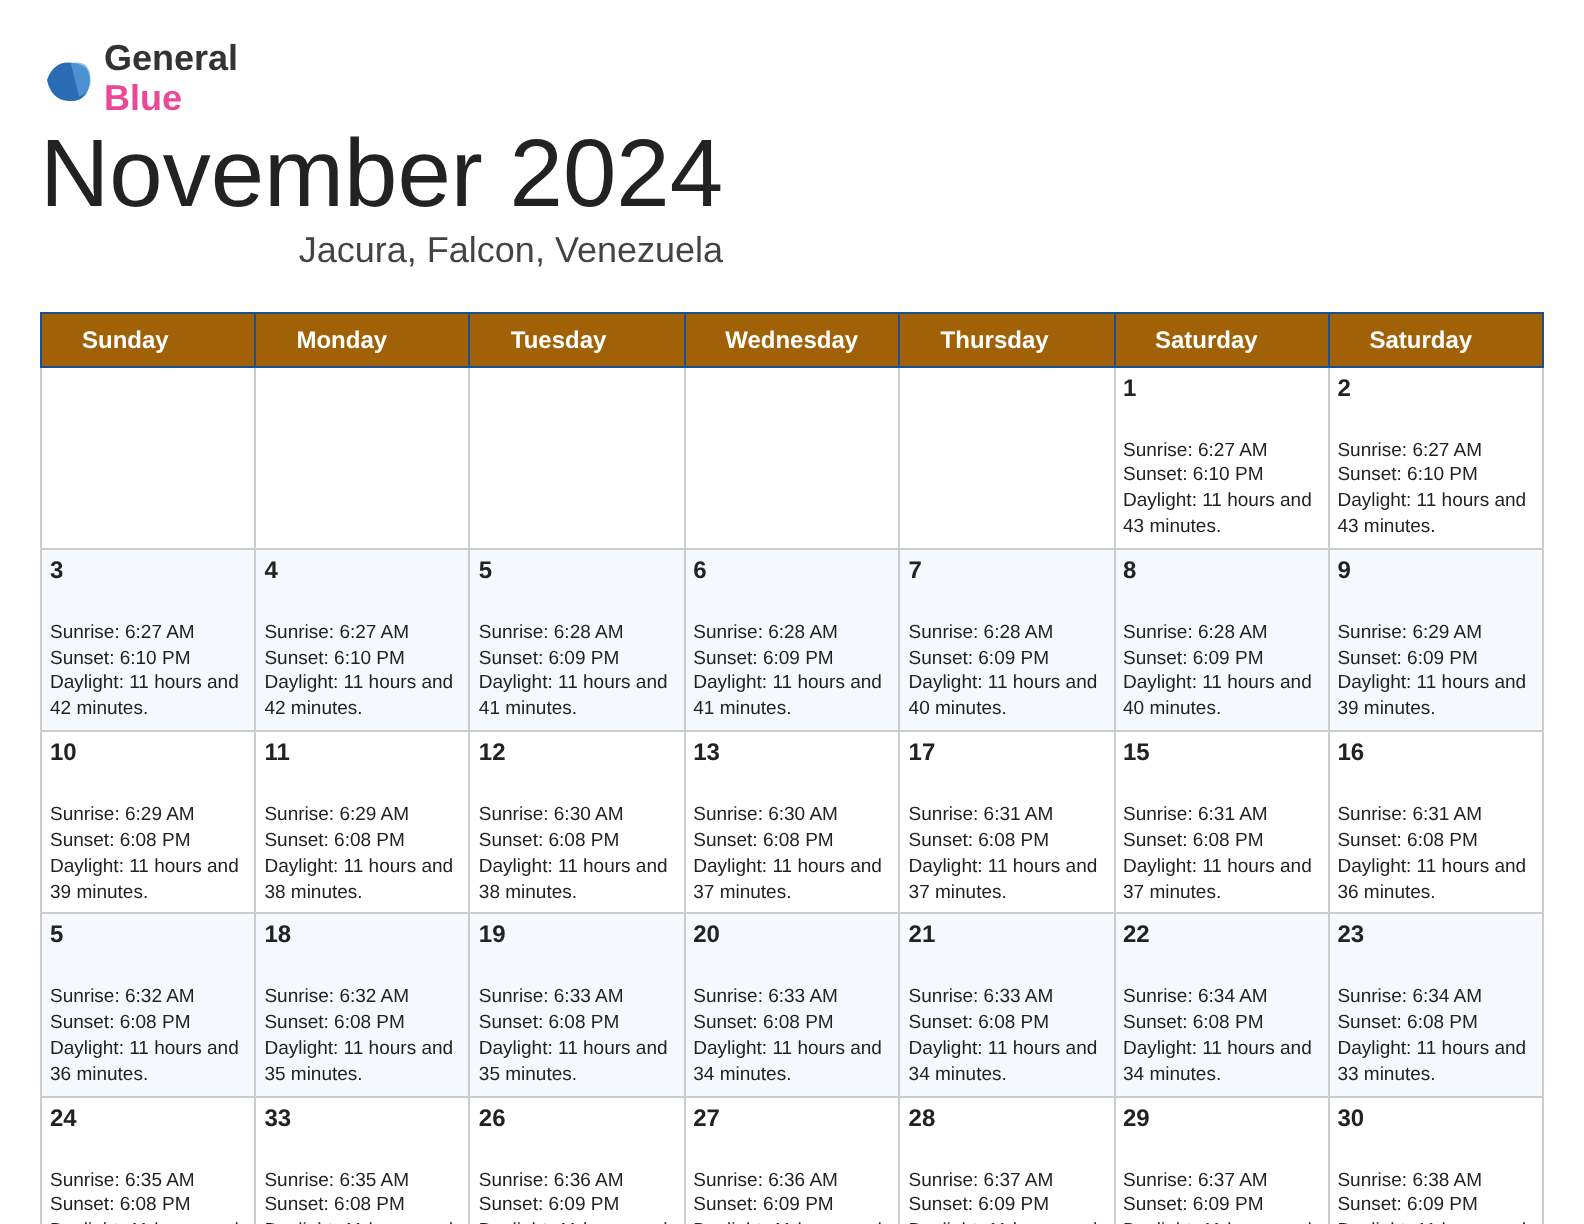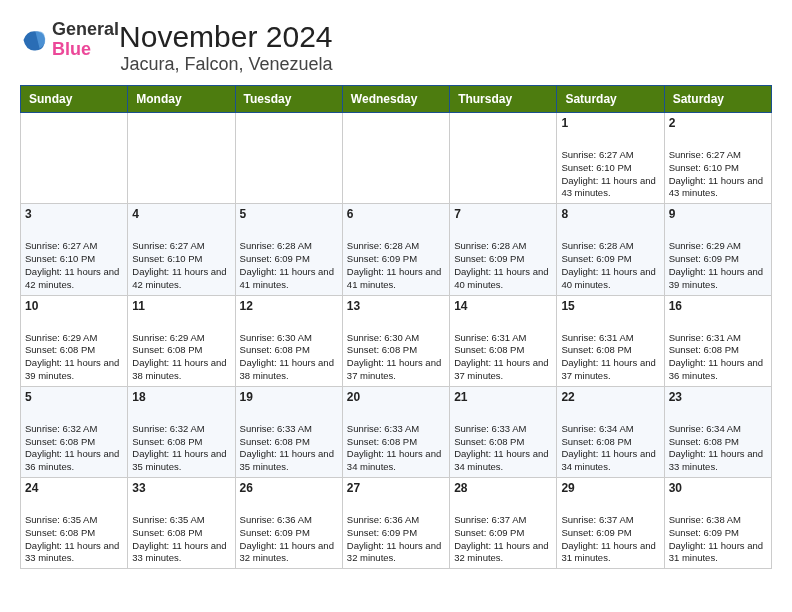--- a/index.html
+++ b/index.html
@@ -6,22 +6,23 @@
     body {
       font-family: Arial, Helvetica, sans-serif;
       background: #fff;
       width: 792px;
       min-height: 612px;
       padding: 20px;
     }
     .header {
       display: flex;
       align-items: flex-start;
-      justify-content: flex-start;
-      margin-bottom: 10px;
+      justify-content: center;
+      margin-bottom: 20px;
+      flex-direction: column;
     }
     .logo {
       display: flex;
       align-items: center;
       gap: 4px;
     }
     .logo-text {
       display: flex;
       flex-direction: column;
       font-size: 18px;
@@ -31,39 +32,39 @@
     .logo-text .general { color: #333; }
     .logo-text .blue { color: #ec4899; }
     .logo-icon {
       width: 28px;
       height: 28px;
     }
     .title-block {
       text-align: right;
     }
     .month-title {
-      font-size: 30px;
+      font-size: 48px;
       font-weight: normal;
       color: #222;
     }
     .location {
       font-size: 18px;
       color: #444;
     }
     .calendar {
       width: 100%;
       border-collapse: collapse;
       border: 1px solid #ccc;
     }
     .calendar th {
-      background-color: #4d7c0f;
+      background-color: #a16207;
       color: #fff;
       font-size: 12px;
       font-weight: bold;
-      padding: 6px 8px;
+      padding: 6px 20px;
       text-align: left;
       border: 1px solid #1a5090;
     }
     .calendar td {
       vertical-align: top;
       border: 1px solid #ccc;
       padding: 3px 4px;
       width: 107px;
       min-height: 80px;
       font-size: 10px;
@@ -204,21 +205,21 @@
 Sunset: 6:08 PM
 Daylight: 11 hours and 38 minutes.</div>
         </td>
         <td>
           <span class="day-num">13</span>
           <div class="day-info" style="white-space: pre-line;">Sunrise: 6:30 AM
 Sunset: 6:08 PM
 Daylight: 11 hours and 37 minutes.</div>
         </td>
         <td>
-          <span class="day-num">14</span>
+          <span class="day-num">17</span>
           <div class="day-info" style="white-space: pre-line;">Sunrise: 6:31 AM
 Sunset: 6:08 PM
 Daylight: 11 hours and 37 minutes.</div>
         </td>
         <td>
           <span class="day-num">15</span>
           <div class="day-info" style="white-space: pre-line;">Sunrise: 6:31 AM
 Sunset: 6:08 PM
 Daylight: 11 hours and 37 minutes.</div>
         </td>

